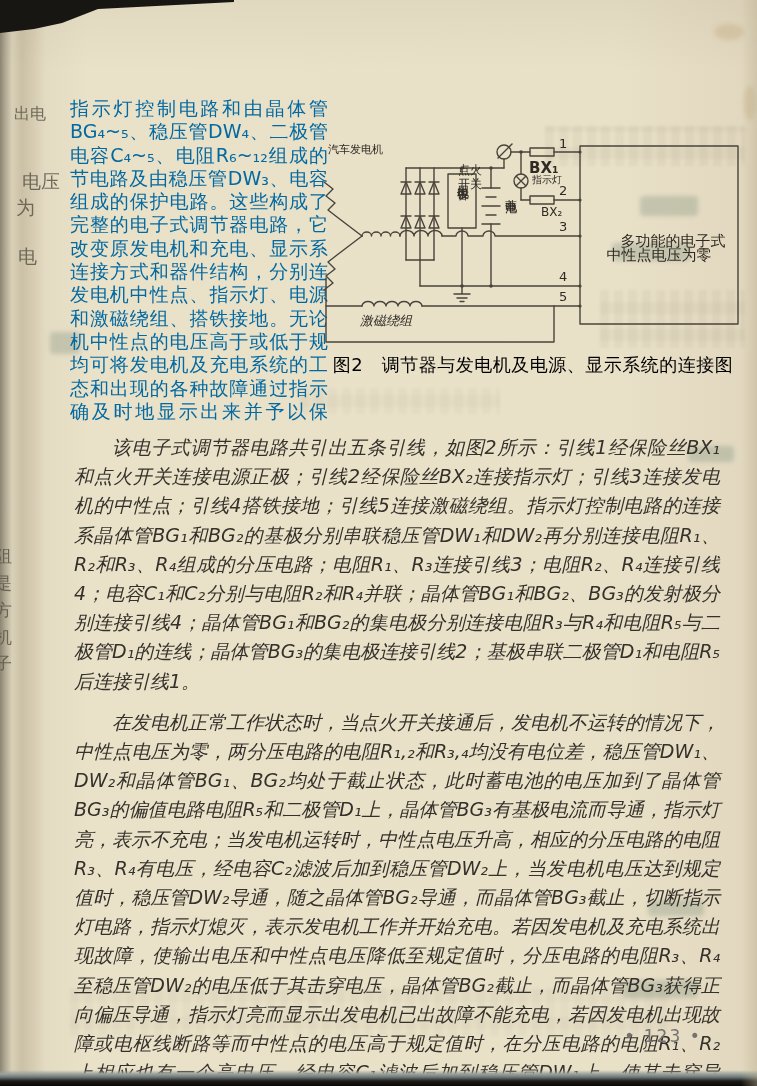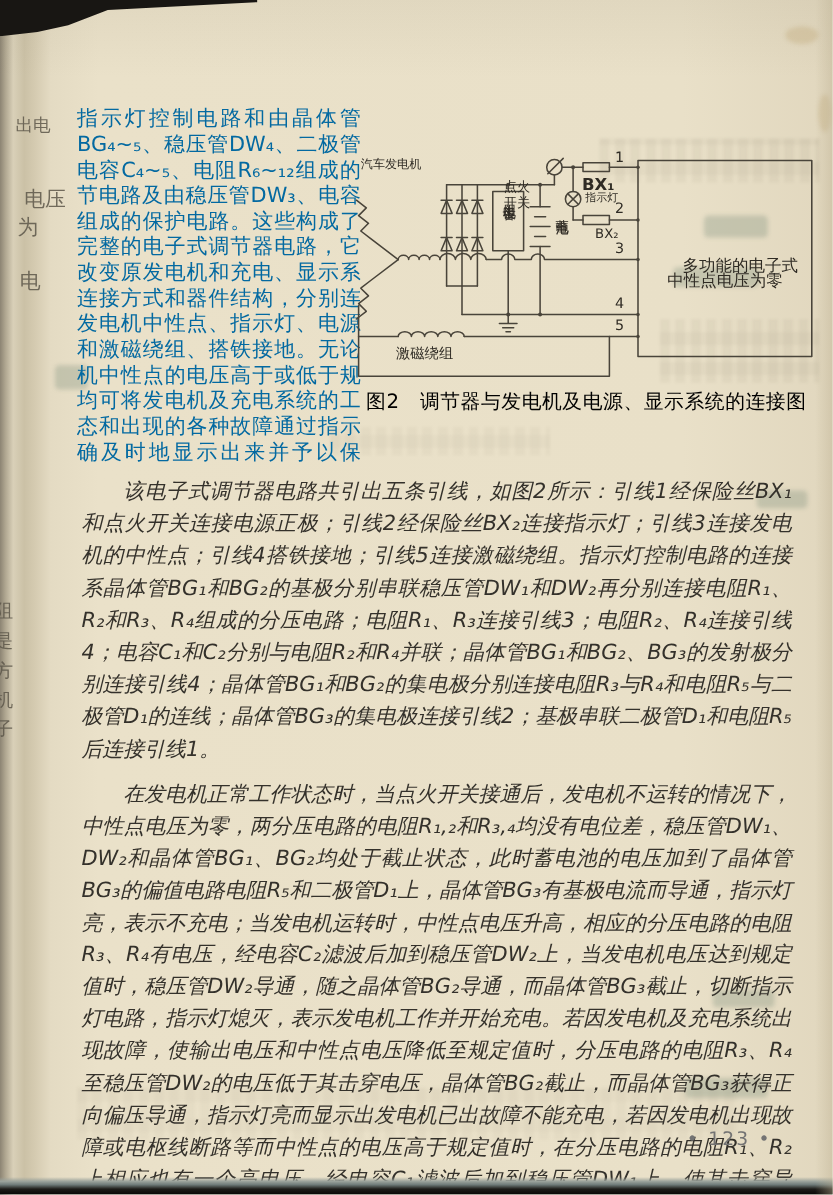--- a/index.html
+++ b/index.html
@@ -157,21 +157,21 @@
         <circle cx="266" cy="196" r="1.6"></circle>
     </g>
   </svg>
   <div class="fig-label" style="left:14px;top:32px;font-size:11px;">汽车发电机</div>
   <div class="fig-label v-label" style="left:140px;top:66px;font-size:12px;height:52px;">用电设备</div>
   <div class="fig-label" style="left:144px;top:54px;width:26px;font-size:12px;line-height:13.5px;white-space:normal;">点火开关</div>
   <div class="fig-label v-label" style="left:188px;top:80px;font-size:12px;height:42px;">蓄电池</div>
   <div class="fig-label" style="left:215px;top:49px;font-size:15px;font-weight:bold;">BX₁</div>
   <div class="fig-label" style="left:218px;top:63px;font-size:10px;">指示灯</div>
   <div class="fig-label" style="left:215px;top:95px;font-size:12px;margin-left:12px;">BX₂</div>
-  <div class="fig-label" style="left:46px;top:202px;font-size:13px;">激磁绕组</div>
+  <div class="fig-label" style="left:46px;top:202px;font-size:13px;font-style:italic;">激磁绕组</div>
   <div class="fig-label reg-line" style="left:268px;top:96px;width:182px;font-size:15px;margin-top:26px;">多功能的电子式</div>
   <div class="fig-label reg-line" style="left:262px;top:136px;width:166px;font-size:15px;">中性点电压为零</div>
   <div class="fig-label" style="left:245px;top:26px;font-size:13px;">1</div>
   <div class="fig-label" style="left:245px;top:73px;font-size:13px;">2</div>
   <div class="fig-label" style="left:245px;top:109px;font-size:13px;">3</div>
   <div class="fig-label" style="left:245px;top:159px;font-size:13px;">4</div>
   <div class="fig-label" style="left:245px;top:179px;font-size:13px;">5</div>
 </div>
 
 <div class="abs caption">图2　调节器与发电机及电源、显示系统的连接图</div>

